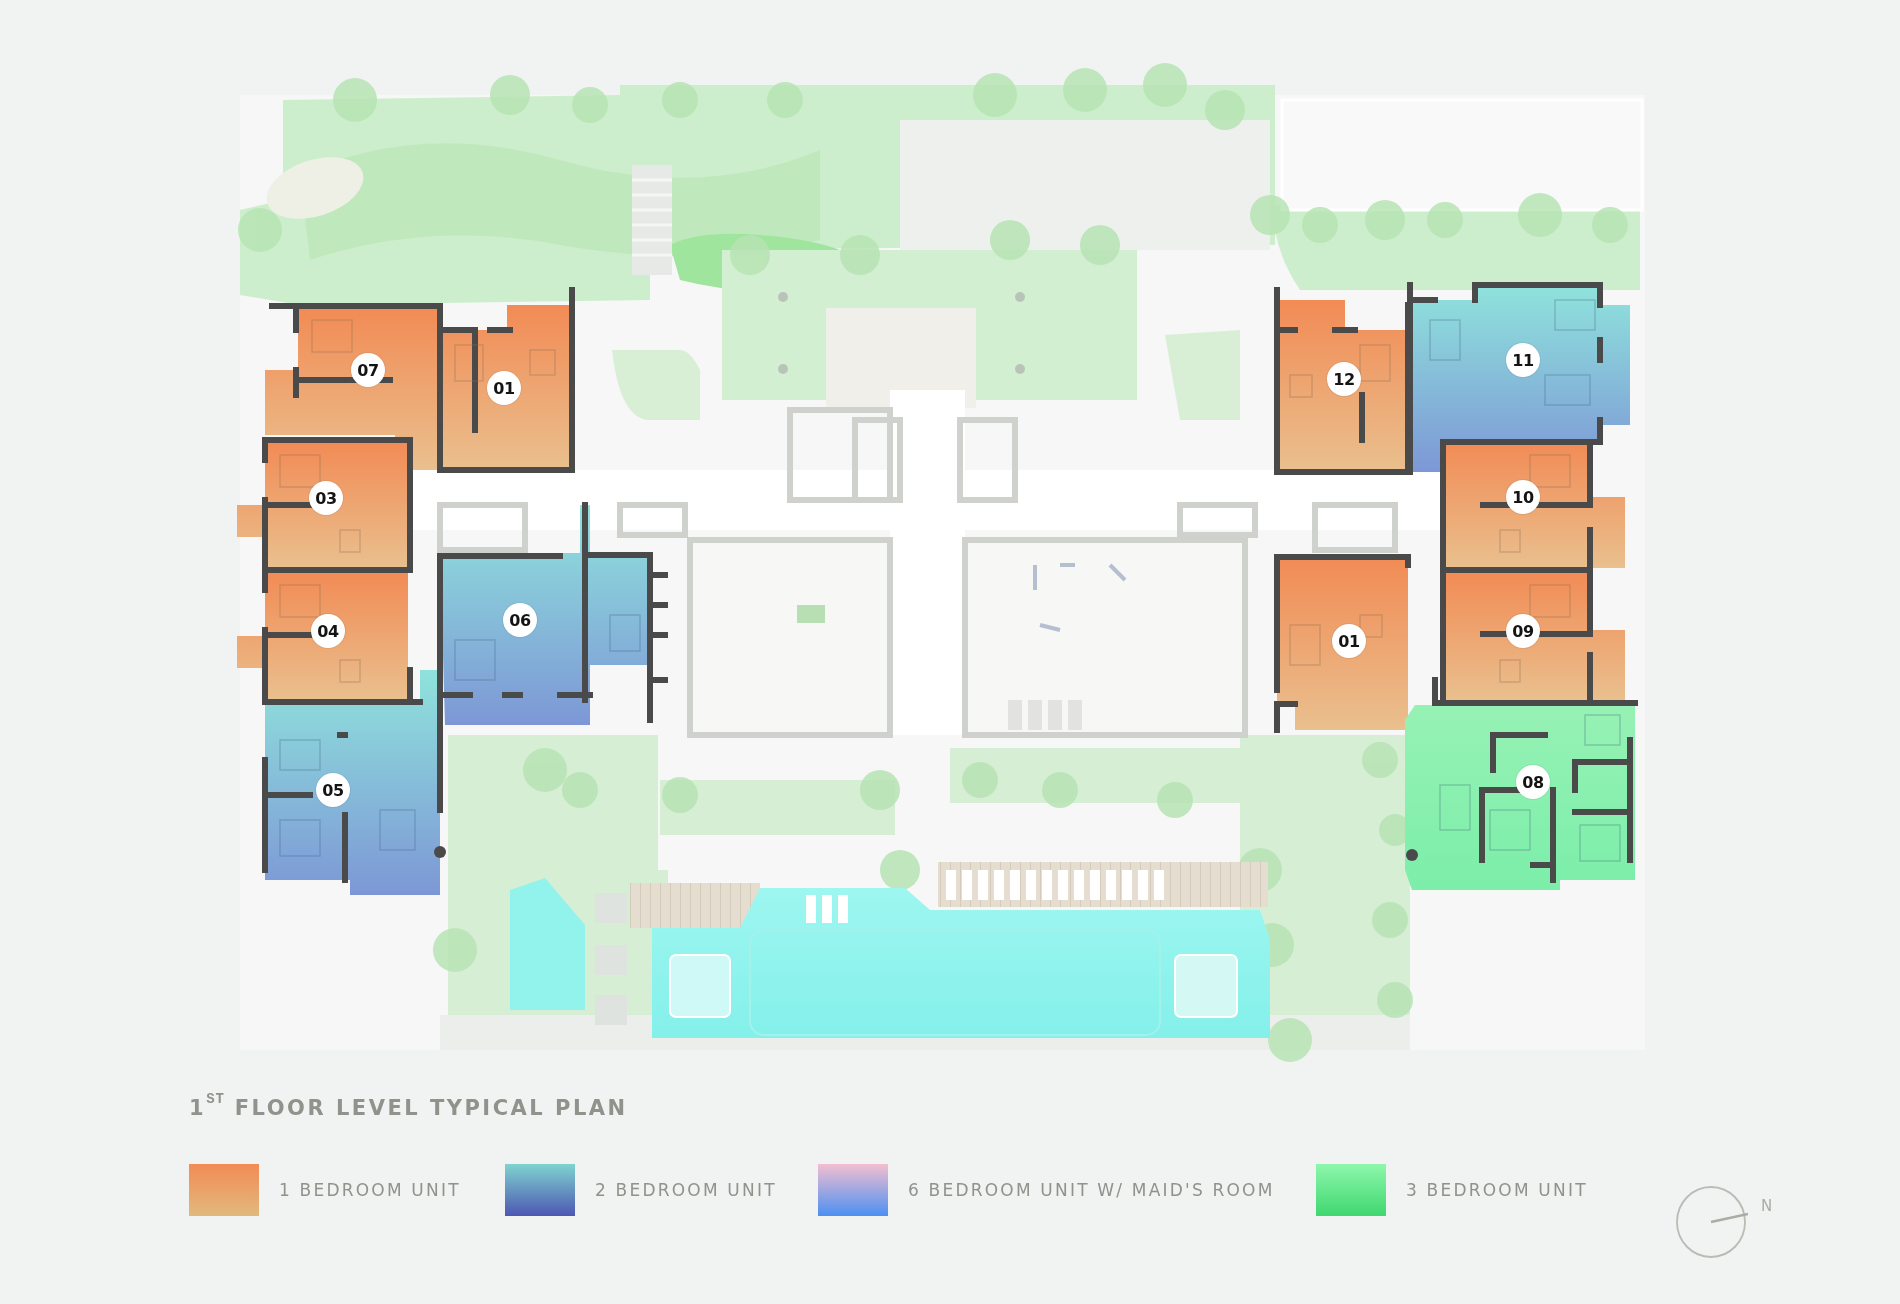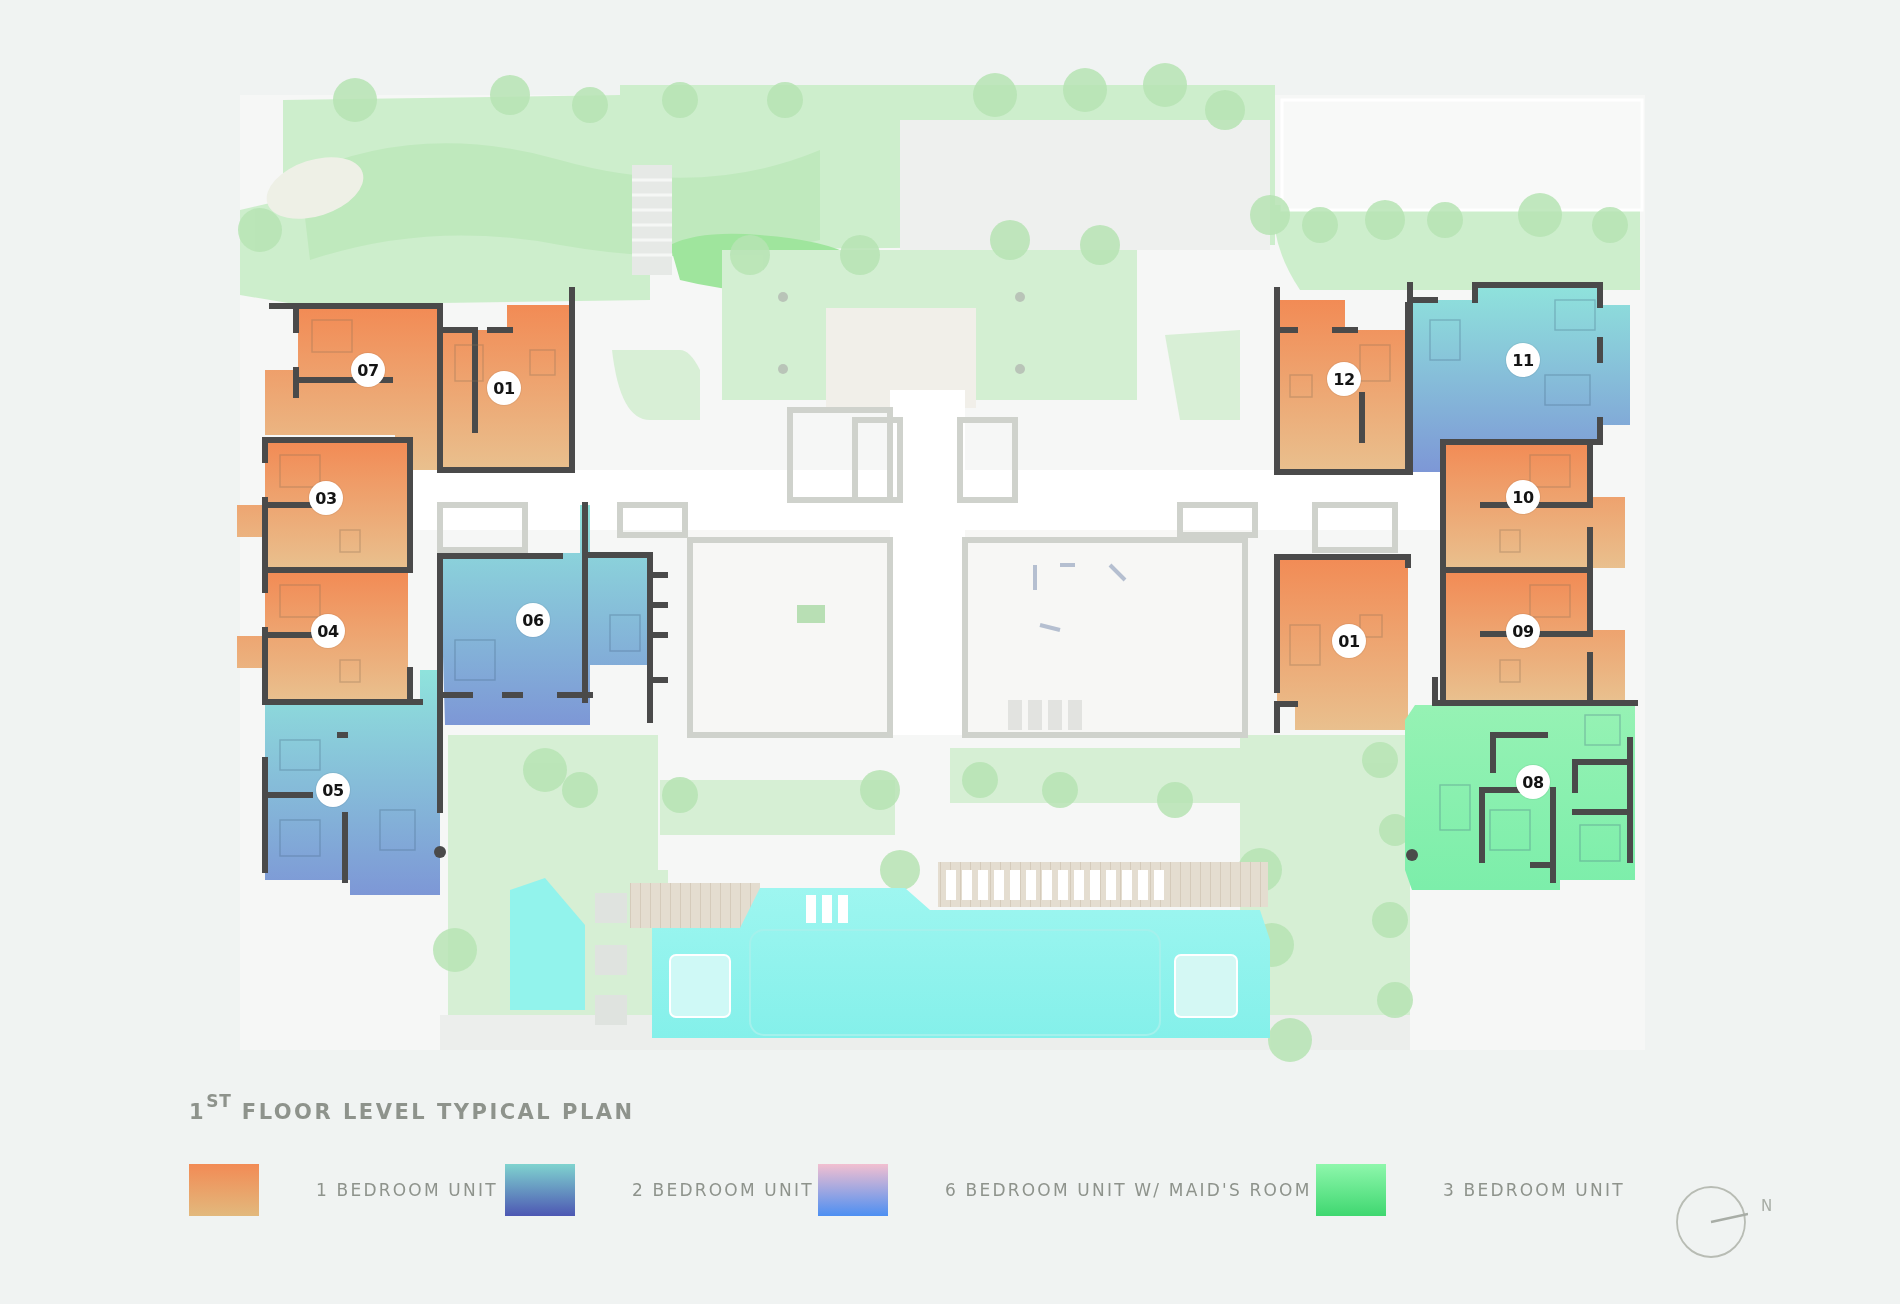--- a/index.html
+++ b/index.html
@@ -6,23 +6,23 @@
   html, body { width: 1900px; height: 1304px; background: #f0f3f2; overflow: hidden; }
   body { position: relative; font-family: "DejaVu Sans", sans-serif; }
 
   #plan { position: absolute; left: 0; top: 0; width: 1900px; height: 1304px; }
 
   .lbl-title {
     position: absolute; left: 189px; top: 1095px;
     font-family: "DejaVu Sans", sans-serif; font-weight: bold;
     font-size: 21px; letter-spacing: 2.5px; color: #8e938c;
   }
-  .lbl-title sup { font-size: 17px; position: relative; top: -4px; letter-spacing: 1px; }
-
-  .legend-item { position: absolute; top: 1164px; height: 52px; display: flex; align-items: center; gap: 37px; }
+  .lbl-title sup { font-size: 14px; position: relative; top: -4px; letter-spacing: 1px; font-family: Liberation Mono, monospace; }
+
+  .legend-item { position: absolute; top: 1164px; height: 52px; display: flex; align-items: center; }
   .swatch { width: 70px; height: 52px; }
   .legend-text {
     margin-left: 20px; font-family: "DejaVu Sans", sans-serif;
     font-size: 17px; letter-spacing: 2.2px; color: #8e938c;
   }
   .sw-1br  { background: linear-gradient(#f28b55, #e2b97d); }
   .sw-2br  { background: linear-gradient(#7fd3cf, #4d57b3); }
   .sw-2brm { background: linear-gradient(#f2bfd0, #4d8ff2); }
   .sw-3br  { background: linear-gradient(#8ef7ac, #3fd770); }
 
@@ -352,21 +352,21 @@
     <rect x="1440" y="785" width="30" height="45"></rect>
       <rect x="1585" y="715" width="35" height="30"></rect>
   </g>
 </svg>
 
 <div class="badge" style="left:504px; top:388px;">01</div>
 <div class="badge" style="left:368px; top:370px;">07</div>
 <div class="badge" style="left:326px; top:498px;">03</div>
 <div class="badge" style="left:328px; top:631px;">04</div>
 <div class="badge" style="left:333px; top:790px;">05</div>
-<div class="badge" style="left:533px; top:620px;">06</div>
+<div class="badge" style="left:520px; top:620px;">06</div>
 <div class="badge" style="left:1349px; top:641px;">01</div>
 <div class="badge" style="left:1533px; top:782px;">08</div>
 <div class="badge" style="left:1523px; top:631px;">09</div>
 <div class="badge" style="left:1523px; top:497px;">10</div>
 <div class="badge" style="left:1523px; top:360px;">11</div>
 <div class="badge" style="left:1344px; top:379px;">12</div>
 
 <div class="lbl-title"><span>1</span><sup>ST</sup><span> FLOOR LEVEL TYPICAL PLAN</span></div>
 
 <div class="legend-item" style="left:189px;">

